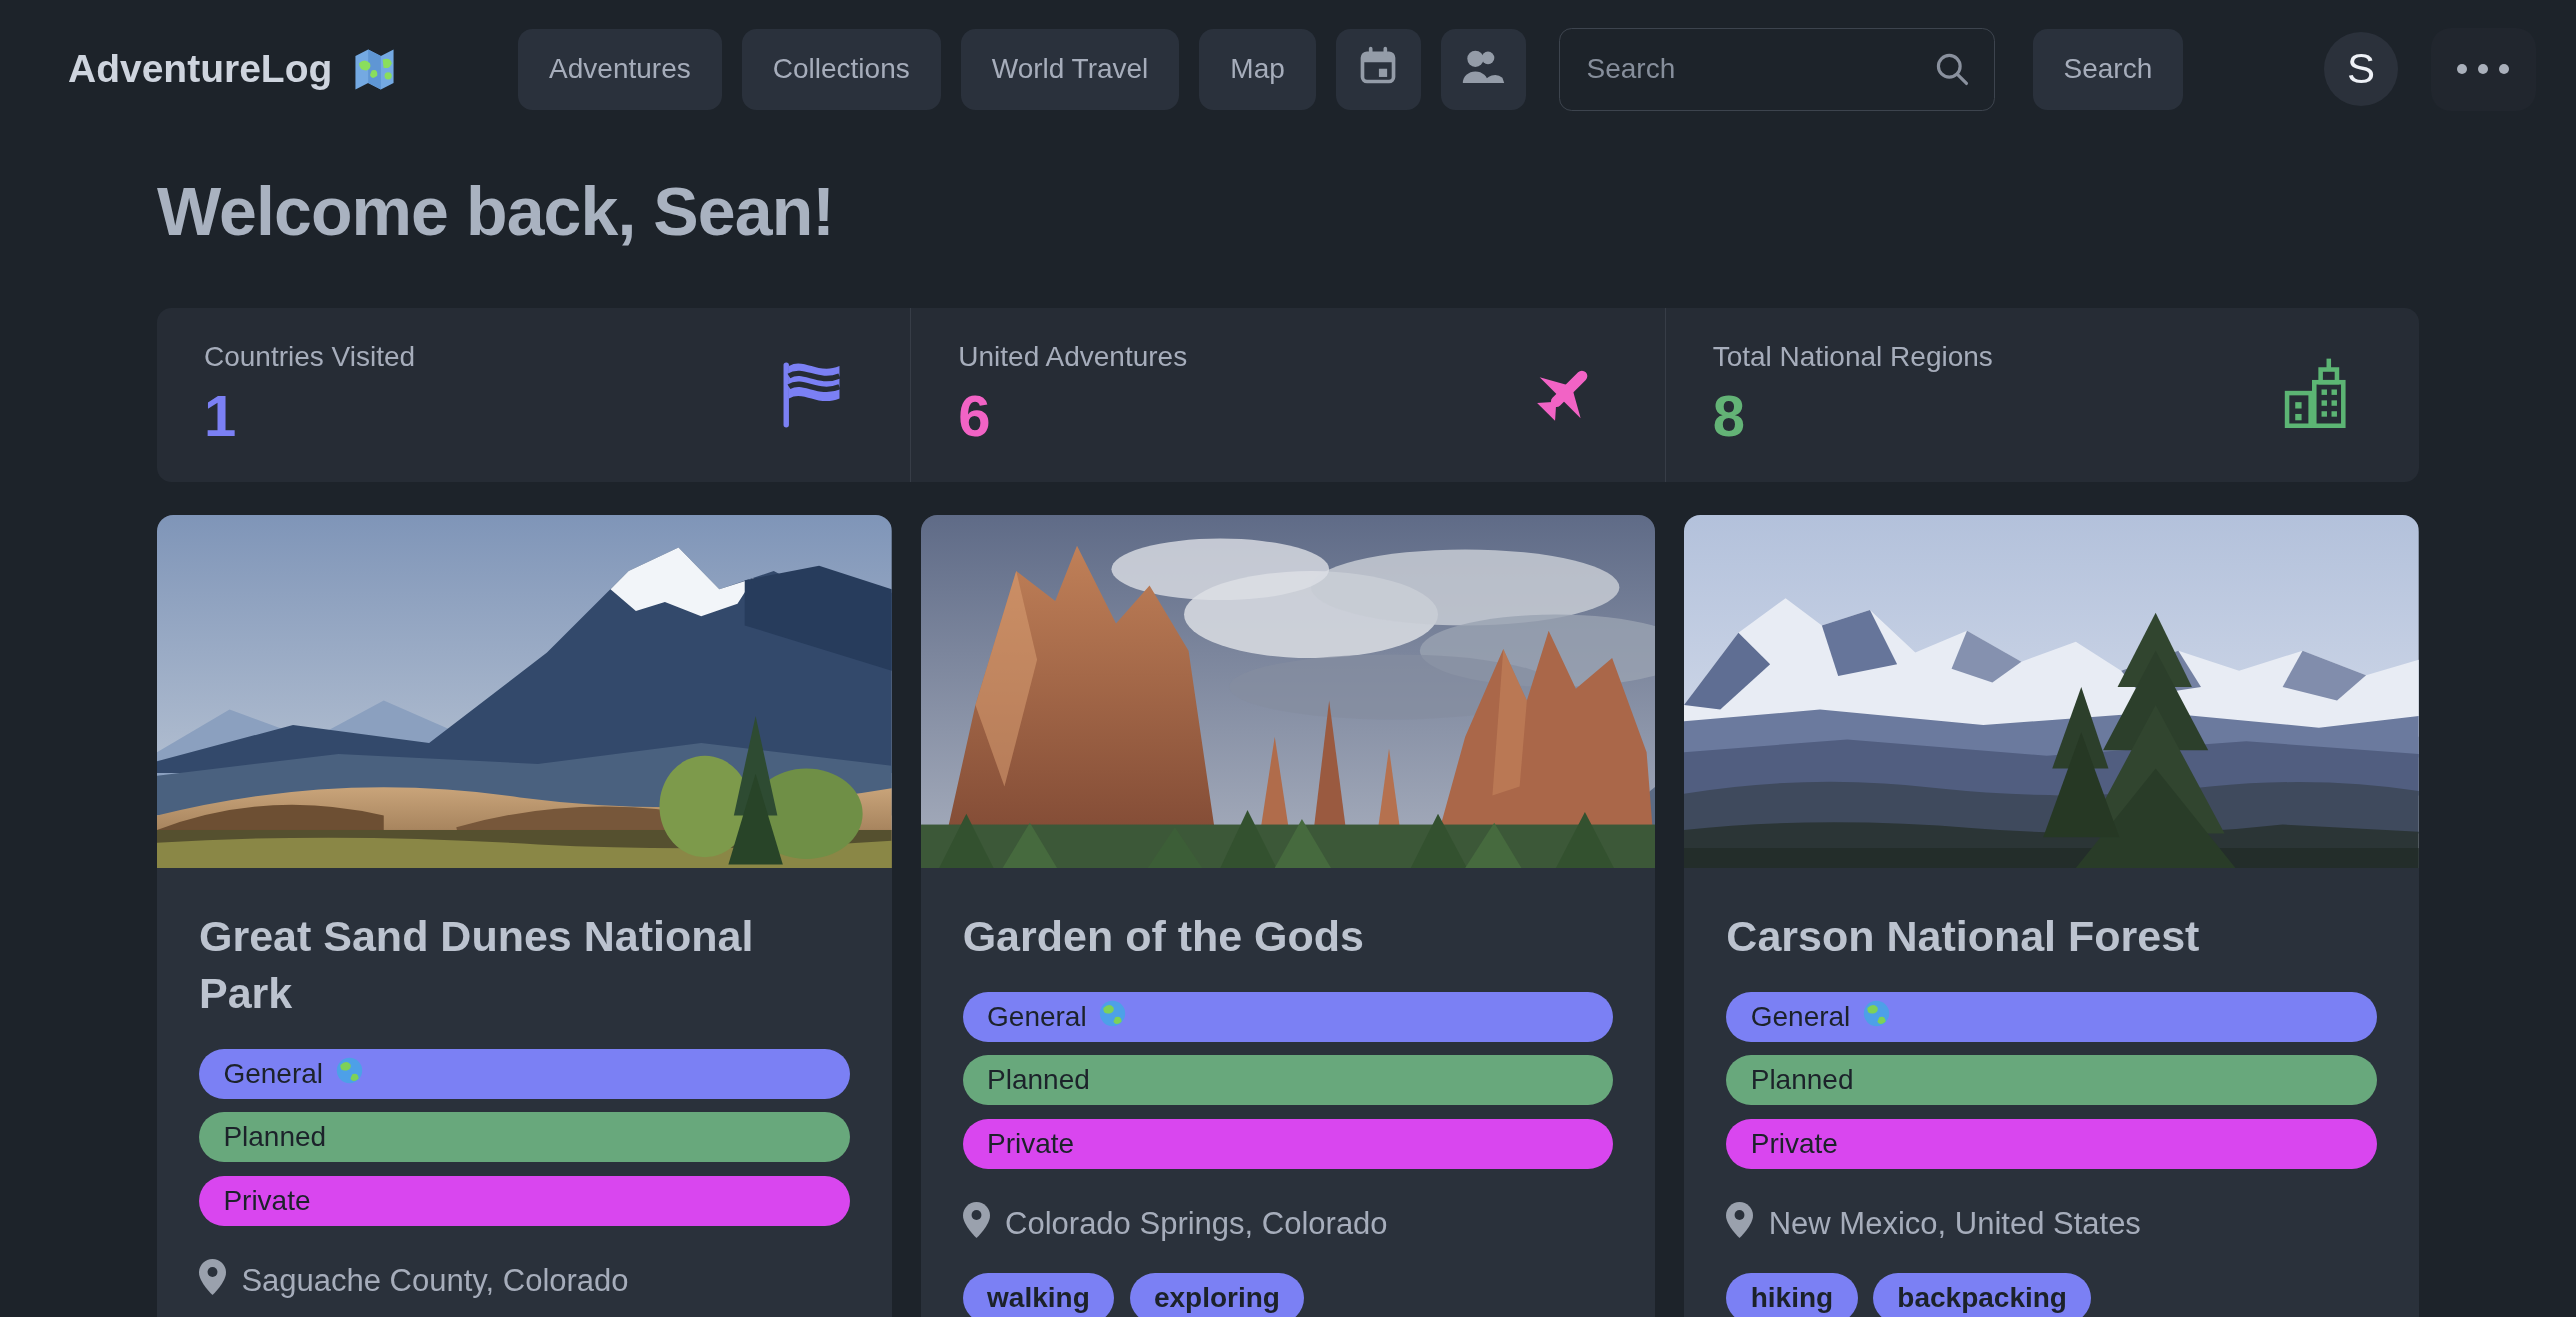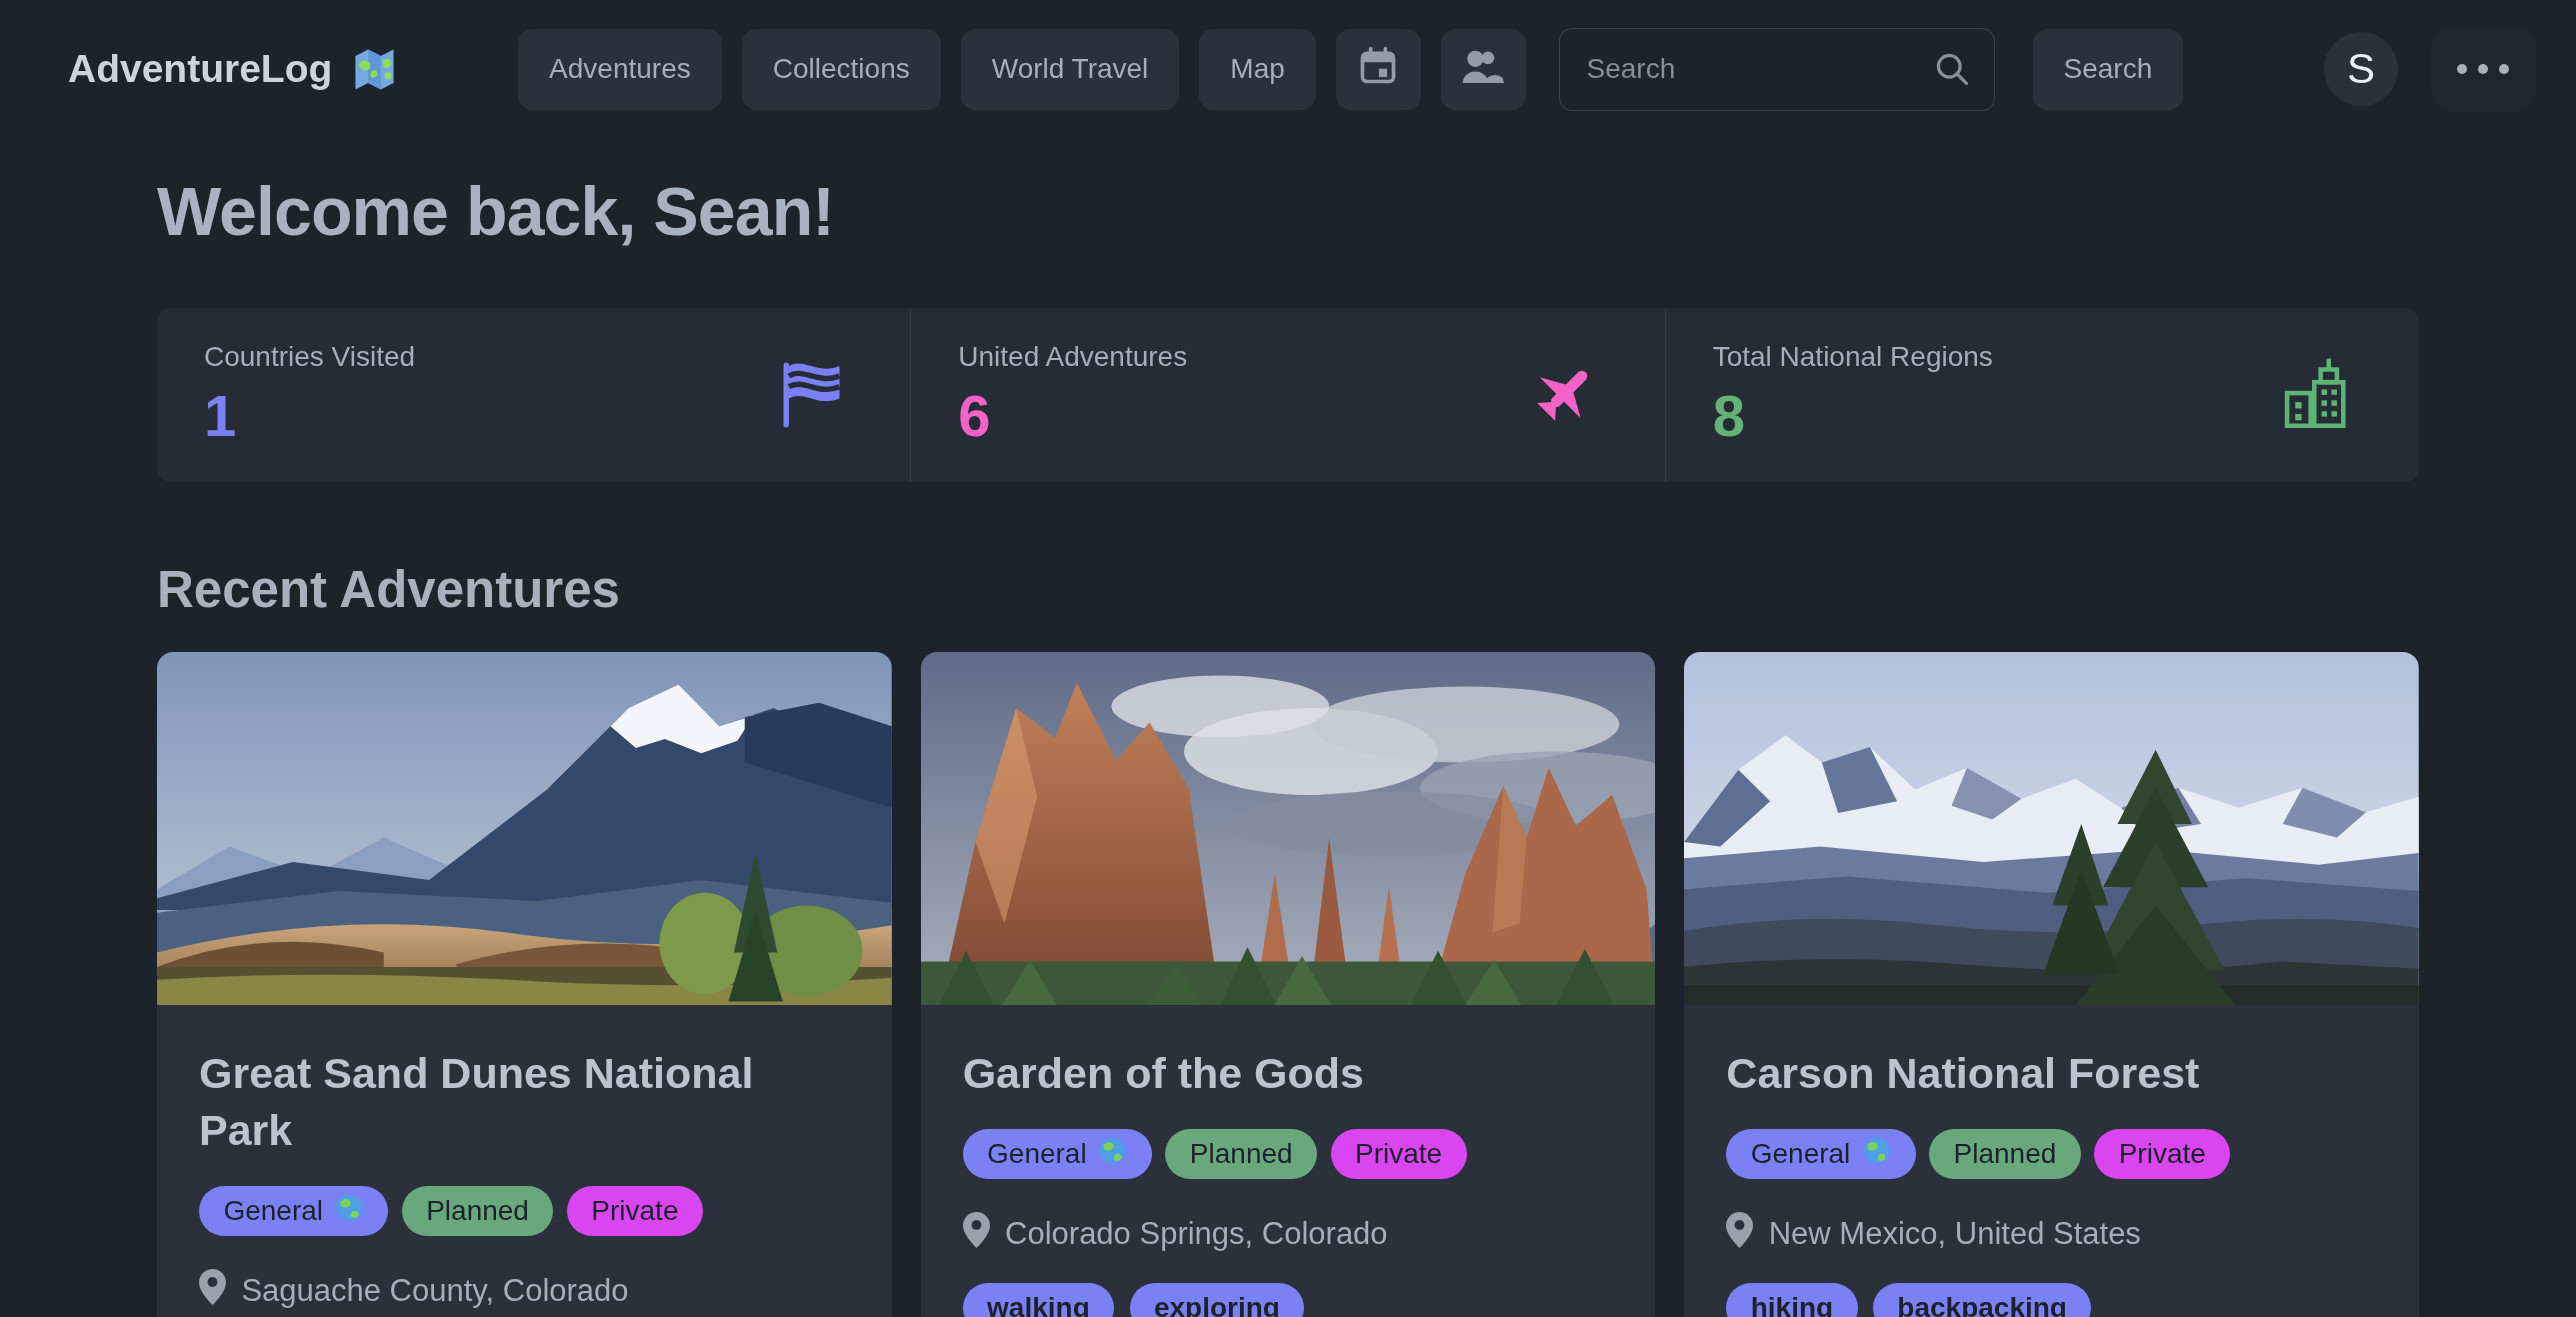--- a/index.html
+++ b/index.html
@@ -54,21 +54,21 @@
   .c-secondary { color:#f263c5; }
   .c-success { color:#63b376; }
 
   .section-title { margin:78px 0 0; font-size:51px; font-weight:600; color:#a9b1be; }
 
   .cards { display:grid; grid-template-columns:repeat(3, 1fr); gap:29px; margin-top:33px; }
   .card { background:#2a313b; border-radius:16.3px; overflow:hidden; cursor:pointer; }
   .card-img { display:block; width:100%; height:353px; }
   .card-body { padding:40px 42px 42px; }
   .card-title { margin:0; font-size:43px; font-weight:600; line-height:1.32; color:#bcc3cf; max-width:588px; }
-  .badges { display:flex; gap:13.6px; margin-top:27px; }
+  .badges { display:flex; gap:13.6px; margin-top:27px;flex-direction:column; }
   .badge {
     height:50px; padding:0 24.4px; border-radius:25px;
     display:inline-flex; align-items:center; gap:11.8px;
     font-size:28px; color:#1c222a; white-space:nowrap;
   }
   .badge-primary { background:#7b80f4; }
   .badge-success { background:#68a87c; }
   .badge-secondary { background:#d946ef; }
   .loc { display:flex; align-items:center; gap:15.4px; margin-top:33px; font-size:31px; color:#a6adbb; }
   .tags { display:flex; gap:15.4px; margin-top:27px; }
@@ -203,21 +203,20 @@
           <rect x="59" y="38" width="6" height="6" fill="#5cb574" stroke="none"></rect>
           <rect x="48" y="50" width="6" height="6" fill="#5cb574" stroke="none"></rect>
           <rect x="59" y="50" width="6" height="6" fill="#5cb574" stroke="none"></rect>
           <rect x="48" y="62" width="6" height="6" fill="#5cb574" stroke="none"></rect>
           <rect x="59" y="62" width="6" height="6" fill="#5cb574" stroke="none"></rect>
         </svg>
       </span>
     </div>
   </div>
 
-  <h2 class="section-title">Recent Adventures</h2>
 
   <div class="cards">
 
     <div class="card">
       <svg class="card-img" viewBox="0 0 810 390" preserveAspectRatio="none">
         <defs>
           <linearGradient id="sky1" x1="0" y1="0" x2="0" y2="1">
             <stop offset="0" stop-color="#7f95b8"></stop>
               <stop offset="1" stop-color="#c4cdd9"></stop>
           </linearGradient>

